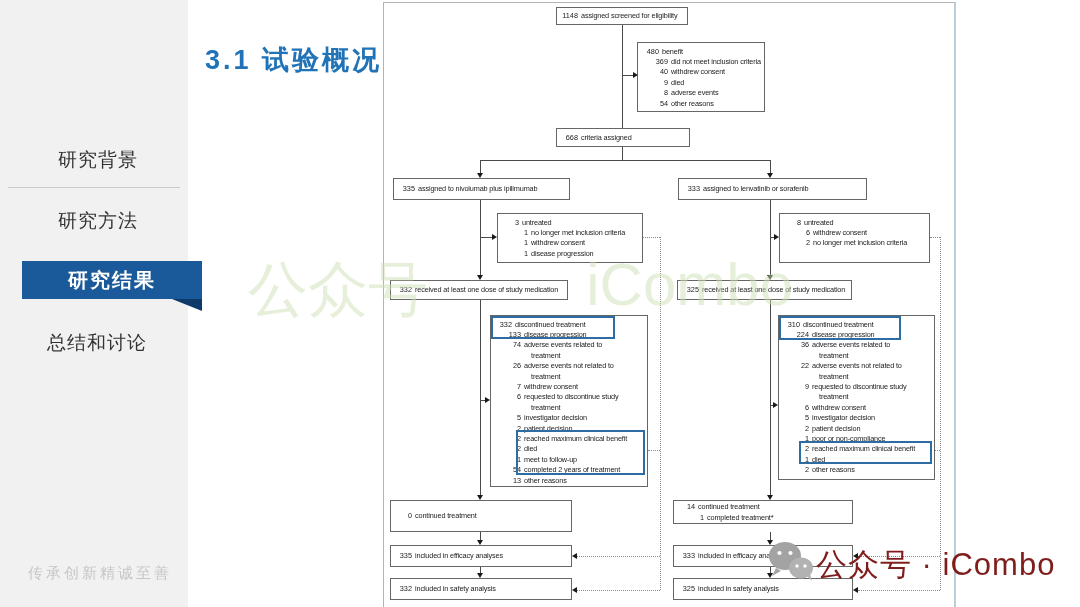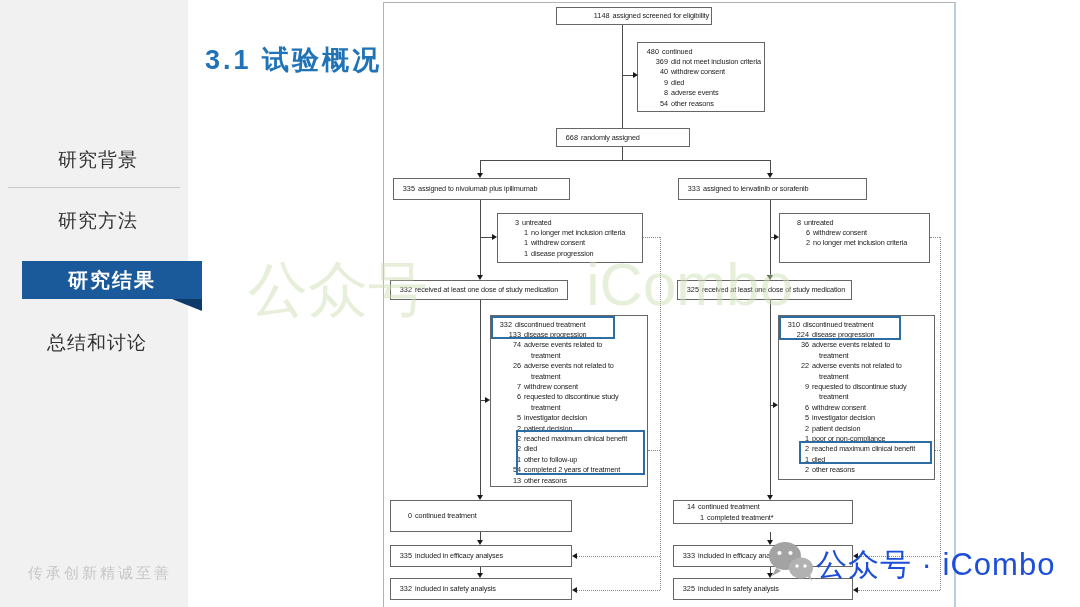--- a/index.html
+++ b/index.html
@@ -39,21 +39,21 @@
   .fline.h{height:0;border-top:1px solid #4a4a4a;}
   .fline.v.dashed{border-left:1px dotted #8a8a8a;}
   .fline.h.dashed{border-top:1px dotted #8a8a8a;}
   .farr{position:absolute;width:0;height:0;z-index:2;}
   .farr.down{border-left:3.5px solid transparent;border-right:3.5px solid transparent;border-top:5px solid #1a1a1a;}
   .farr.right{border-top:3.5px solid transparent;border-bottom:3.5px solid transparent;border-left:5px solid #1a1a1a;}
   .farr.left{border-top:3.5px solid transparent;border-bottom:3.5px solid transparent;border-right:5px solid #1a1a1a;}
   
   .wm-center{position:absolute;left:248px;top:250px;width:545px;display:flex;justify-content:space-between;
              font-size:60px;color:#cfe0b4;opacity:0.5;z-index:4;pointer-events:none;}
-  .wm-corner{position:absolute;left:816px;top:544px;font-size:31px;color:#1d4ed8;letter-spacing:1px;
+  .wm-corner{position:absolute;left:816px;top:544px;font-size:31px;color:#7f1d1d;letter-spacing:1px;
              z-index:6;pointer-events:none;}
   .wm-icon{position:absolute;left:766px;top:540px;z-index:6;pointer-events:none;}
 </style>
 </head>
 <body>
 
 <div class="slide">
 
   <div class="rail"></div>
 
@@ -65,30 +65,30 @@
   <div class="nav-banner">
     <span>研究结果</span>
   </div>
   <div class="nav-banner-fold"></div>
   <div class="nav-item" style="left:47px;top:330px;">总结和讨论</div>
 
   <div class="footer-seal">传承创新精诚至善</div>
 
   <div class="frame"></div>
   <div id="diagram">
-      <div class="fbox vc" style="left: 556px; top: 7px; width: 156px; height: 18px; align-items: flex-end;">
+      <div class="fbox vc" style="left: 556px; top: 7px; width: 132px; height: 18px;">
         <div class="frow lvl0">
           <span class="fnum">1148</span>
           <span class="ftxt">assigned screened for eligibility</span>
         </div>
       </div>
       <div class="fbox" style="left: 637px; top: 42px; width: 128px; height: 70px;">
         <div class="frow lvl0">
           <span class="fnum">480</span>
-          <span class="ftxt">continued</span>
+          <span class="ftxt">benefit</span>
         </div>
         <div class="frow lvl1">
           <span class="fnum">369</span>
           <span class="ftxt">did not meet inclusion criteria</span>
         </div>
         <div class="frow lvl1">
           <span class="fnum">40</span>
           <span class="ftxt">withdrew consent</span>
         </div>
         <div class="frow lvl1">
@@ -100,21 +100,21 @@
           <span class="ftxt">adverse events</span>
         </div>
         <div class="frow lvl1">
           <span class="fnum">54</span>
           <span class="ftxt">other reasons</span>
         </div>
       </div>
       <div class="fbox vc" style="left: 556px; top: 128px; width: 134px; height: 19px;">
         <div class="frow lvl0">
           <span class="fnum">668</span>
-          <span class="ftxt">randomly assigned</span>
+          <span class="ftxt">criteria assigned</span>
         </div>
       </div>
       <div class="fbox vc" style="left: 393px; top: 178px; width: 177px; height: 22px;">
         <div class="frow lvl0">
           <span class="fnum">335</span>
           <span class="ftxt">assigned to nivolumab plus ipilimumab</span>
         </div>
       </div>
       <div class="fbox vc" style="left: 678px; top: 178px; width: 189px; height: 22px;">
         <div class="frow lvl0">
@@ -214,21 +214,21 @@
         <div class="frow lvl1">
           <span class="fnum">2</span>
           <span class="ftxt">reached maximum clinical benefit</span>
         </div>
         <div class="frow lvl1">
           <span class="fnum">2</span>
           <span class="ftxt">died</span>
         </div>
         <div class="frow lvl1">
           <span class="fnum">1</span>
-          <span class="ftxt">other to follow-up</span>
+          <span class="ftxt">meet to follow-up</span>
         </div>
         <div class="frow lvl1">
           <span class="fnum">54</span>
           <span class="ftxt">completed 2 years of treatment</span>
         </div>
         <div class="frow lvl1">
           <span class="fnum">13</span>
           <span class="ftxt">other reasons</span>
         </div>
       </div>

